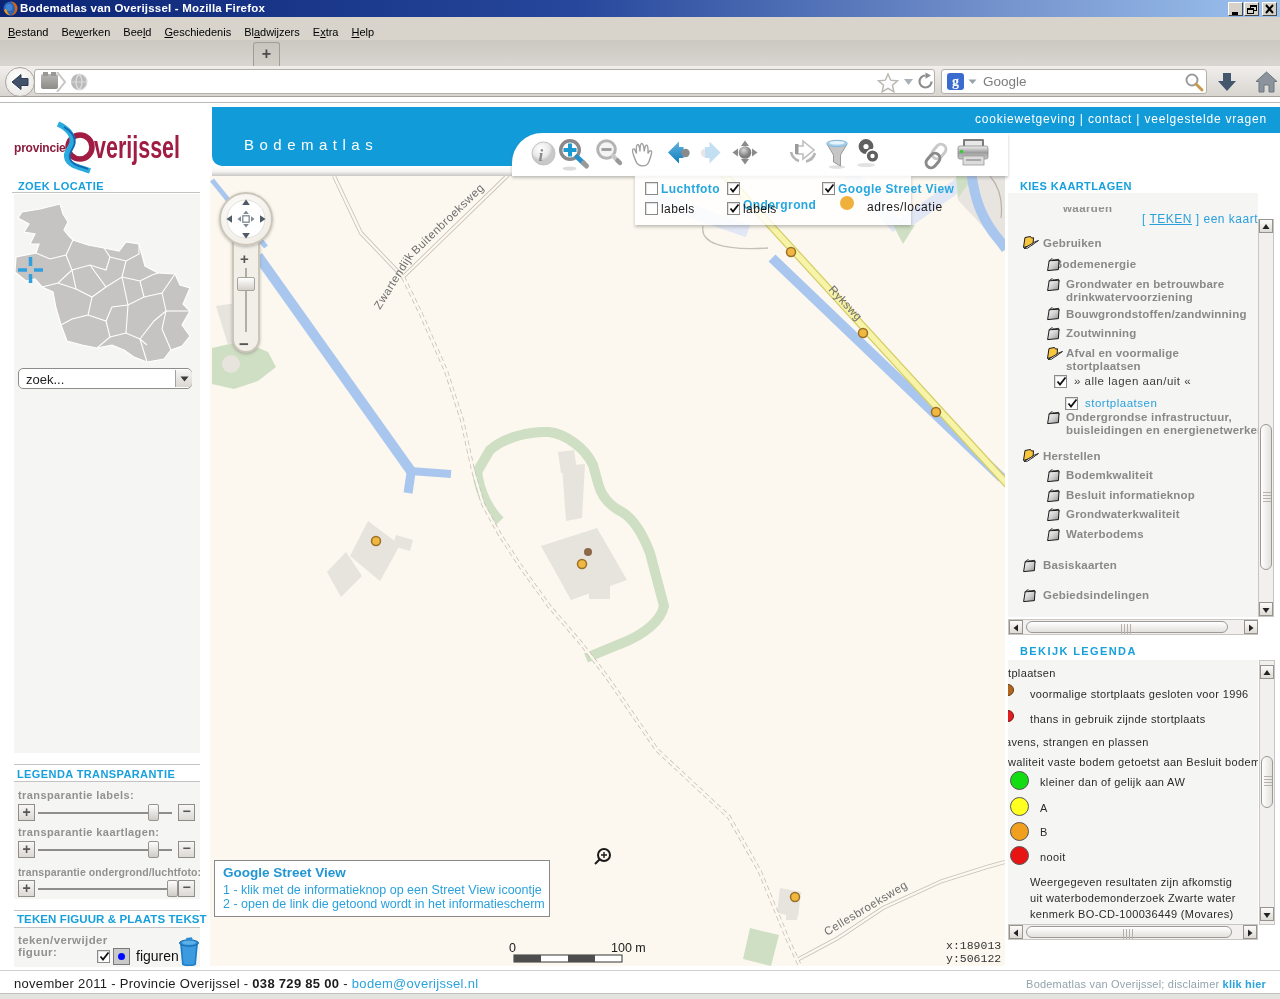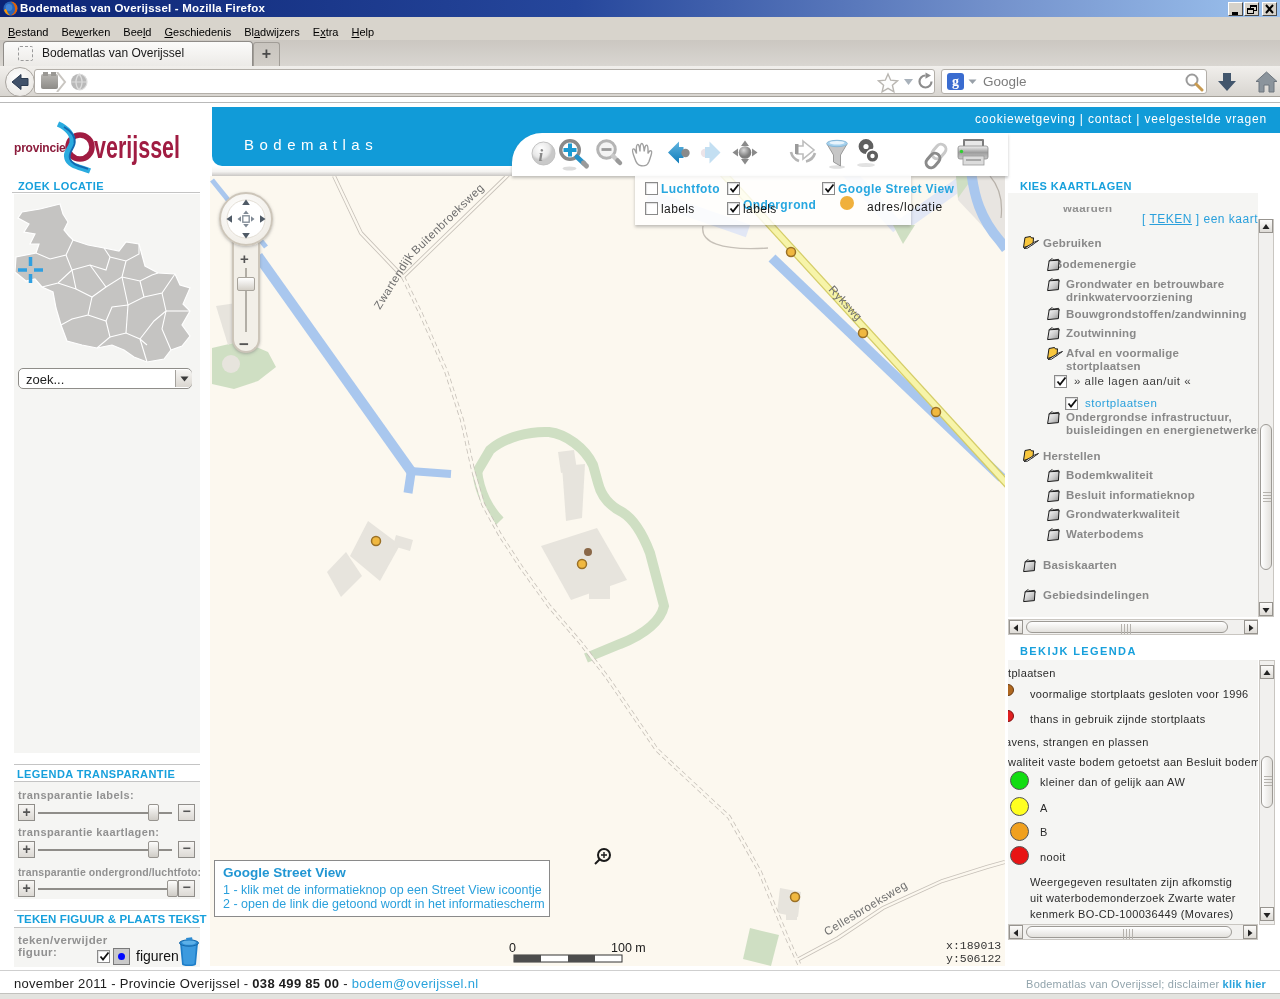--- a/index.html
+++ b/index.html
@@ -46,24 +46,20 @@
         <path d="M3 2 L10 10 M10 2 L3 10" stroke="#000" stroke-width="2"></path>
       </svg>
     </div>
 </div>
 
 <div class="abs" style="left:0;top:17px;width:1280px;height:23px;background:#d8d4cc;font-size:11.5px;color:#000;padding:9px 0 0 8px">
   <span class="mnu"><u>B</u>estand</span><span class="mnu">Be<u>w</u>erken</span><span class="mnu">Bee<u>l</u>d</span><span class="mnu"><u>G</u>eschiedenis</span><span class="mnu">Bl<u>a</u>dwijzers</span><span class="mnu">E<u>x</u>tra</span><span class="mnu"><u>H</u>elp</span>
 </div>
 
 <div class="abs" style="left:0;top:40px;width:1280px;height:26px;background:linear-gradient(#cbc7c1,#d9d6d1)">
-  <div class="abs" style="left:3px;top:1px;width:250px;height:25px;background:linear-gradient(#fbfbfa,#eceae7);border:1px solid #8f8c88;border-bottom:none;border-radius:4px 4px 0 0">
-    <div class="abs" style="left:14px;top:4px;width:15px;height:15px;border:1px dashed #9a9a9a;border-radius:2px"></div>
-    <div class="abs" style="left:38px;top:4px;font-size:12px;color:#1a1a1a">Bodematlas van Overijssel</div>
-  </div>
   <div class="abs" style="left:253px;top:2px;width:27px;height:24px;background:linear-gradient(#c8c4be,#d2cec8);border:1px solid #a19d97;border-bottom:none;border-radius:3px 3px 0 0;text-align:center;font-size:16px;font-weight:bold;color:#4a4a4a;line-height:22px">+</div>
 </div>
 
 <div class="abs" style="left:0;top:66px;width:1280px;height:31px;background:linear-gradient(#f1efec,#d8d5d0);border-bottom:1px solid #a5a19a">
 
   <div class="abs" style="left:34px;top:3px;width:901px;height:25px;background:#fff;border:1px solid #b3afa9;border-radius:3px"></div>
 
   <div class="abs" style="left:5px;top:1px;width:30px;height:30px;border-radius:50%;background:radial-gradient(circle at 40% 35%,#ffffff,#e4e1dc);border:1px solid #a9a5a0"></div>
   <svg class="abs" style="left:10px;top:7px" width="20" height="18" viewBox="0 0 20 18">
       <path d="M2 9 L11 1.5 V5.5 H18 V12.5 H11 V16.5 Z" fill="#41526a" stroke="#2c3b50" stroke-width="1"></path>
@@ -595,17 +591,17 @@
         <path d="M1.5 0 V10 M4.5 0 V10 M7.5 0 V10 M10.5 0 V10"></path>
       </g>
     </svg>
 <div class="sarr" style="left:1243px;top:822px">
       <svg width="8" height="8" viewBox="0 0 8 8">
         <path d="M2 0.5 L6.5 4 L2 7.5 Z" fill="#222"></path>
       </svg>
     </div>
 
 <div class="abs" style="left:0;top:867px;width:1280px;height:23px;background:#fff;border-top:1px solid #cfcfcf">
-  <div class="abs" style="left:14px;top:5px;font-size:13px;color:#1c1c1c;letter-spacing:.3px">november 2011 - Provincie Overijssel - <span class="b">038 499 85 00</span> - <span style="color:#2aa3dc">bodem@overijssel.nl</span></div>
+  <div class="abs" style="left:14px;top:5px;font-size:13px;color:#1c1c1c;letter-spacing:.3px">november 2011 - Provincie Overijssel - <span class="b">038 729 85 00</span> - <span style="color:#2aa3dc">bodem@overijssel.nl</span></div>
   <div class="abs" style="right:14px;top:7px;font-size:11px;color:#93a5ad;letter-spacing:.2px">Bodematlas van Overijssel; disclaimer <span style="color:#2aa3dc;font-weight:bold">klik hier</span></div>
 </div>
 <div class="abs" style="left:0;top:890px;width:1280px;height:6px;background:#e3e3df;border-top:1px solid #c2c2be"></div>
 </div>
 
 </body></html>

